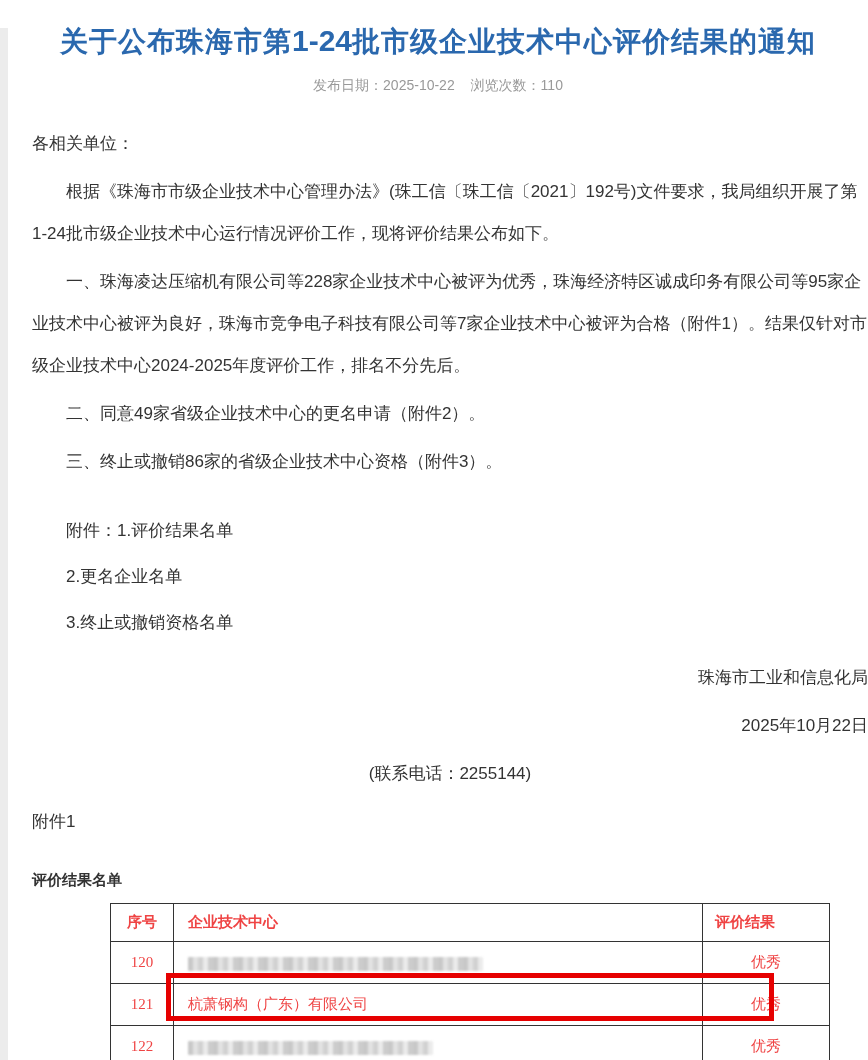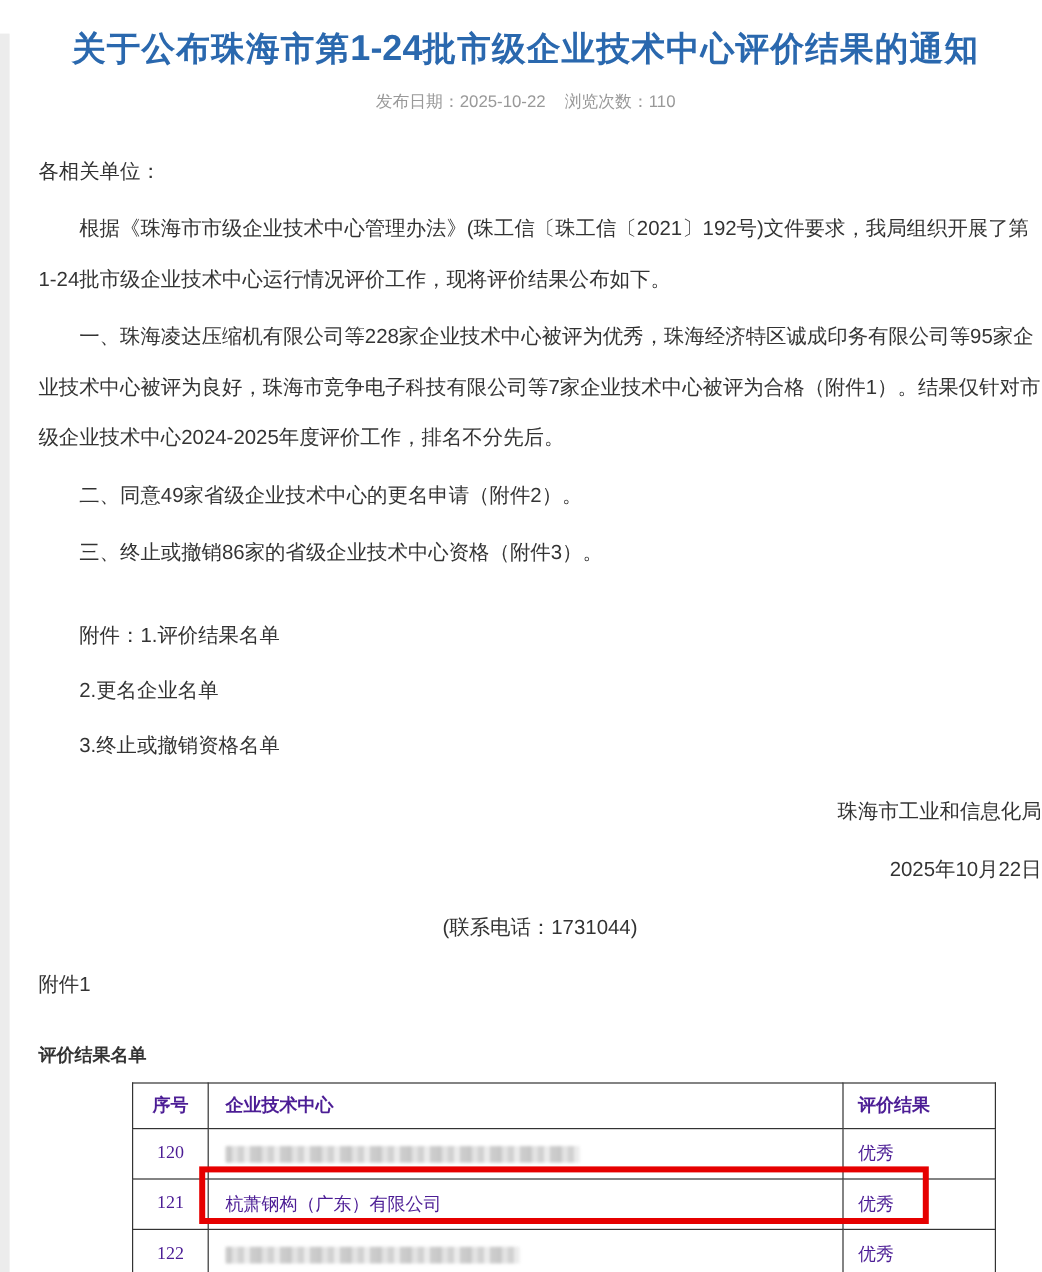--- a/index.html
+++ b/index.html
@@ -56,32 +56,32 @@
     font-weight:bold;font-size:15px;
     margin:28px 0 0 0;color:#333;
   }
 
   .table-wrap{position:relative;width:664px;margin:13px 0 0 78px;}
   table.results{
     border-collapse:collapse;width:664px;table-layout:fixed;
   }
   table.results th,table.results td{
     border:1px solid #333333;
-    font-size:15px;color:#4c1d95;
+    font-size:15px;color:#ef4444;
     overflow:hidden;white-space:nowrap;
   }
   th.col-no{width:62px;text-align:center;padding:9px 0;font-weight:bold;}
   th.col-name{width:500px;text-align:left;padding:9px 14px;font-weight:bold;}
   th.col-result{width:102px;text-align:left;padding:9px 12px;font-weight:bold;}
   td.cell-no{
     text-align:center;padding:11px 0;
     font-family:"Liberation Serif","DejaVu Serif",serif;
   }
   td.cell-name{padding:11px 14px;}
-  td.cell-result{padding:11px 12px;}
+  td.cell-result{padding:11px 12px;text-align:center;}
 
   .mosaic{
     display:inline-block;height:14px;vertical-align:middle;border-radius:1px;
     background:repeating-linear-gradient(90deg,
       #bfbfbf 0 5px,#dedede 5px 10px,#cacaca 10px 15px,#e8e8e8 15px 20px,#c4c4c4 20px 25px);
     filter:blur(1.3px);opacity:.85;
   }
 
   .highlight-box{
     position:absolute;left:56px;top:70px;width:598px;height:38px;
@@ -115,21 +115,21 @@
       </div>
 
     <div class="attachments" id="attachments">
         <p>附件：1.评价结果名单</p>
         <p>2.更名企业名单</p>
         <p>3.终止或撤销资格名单</p>
       </div>
 
     <p class="sig-org">珠海市工业和信息化局</p>
     <p class="sig-date">2025年10月22日</p>
-    <p class="contact">(联系电话：1731044)</p>
+    <p class="contact">(联系电话：2255144)</p>
 
     <p class="attach1-label">附件1</p>
 
     <div class="table-title">评价结果名单</div>
 
     <div class="table-wrap">
       <table class="results">
         <thead>
           <tr>
             <th class="col-no">序号</th>

